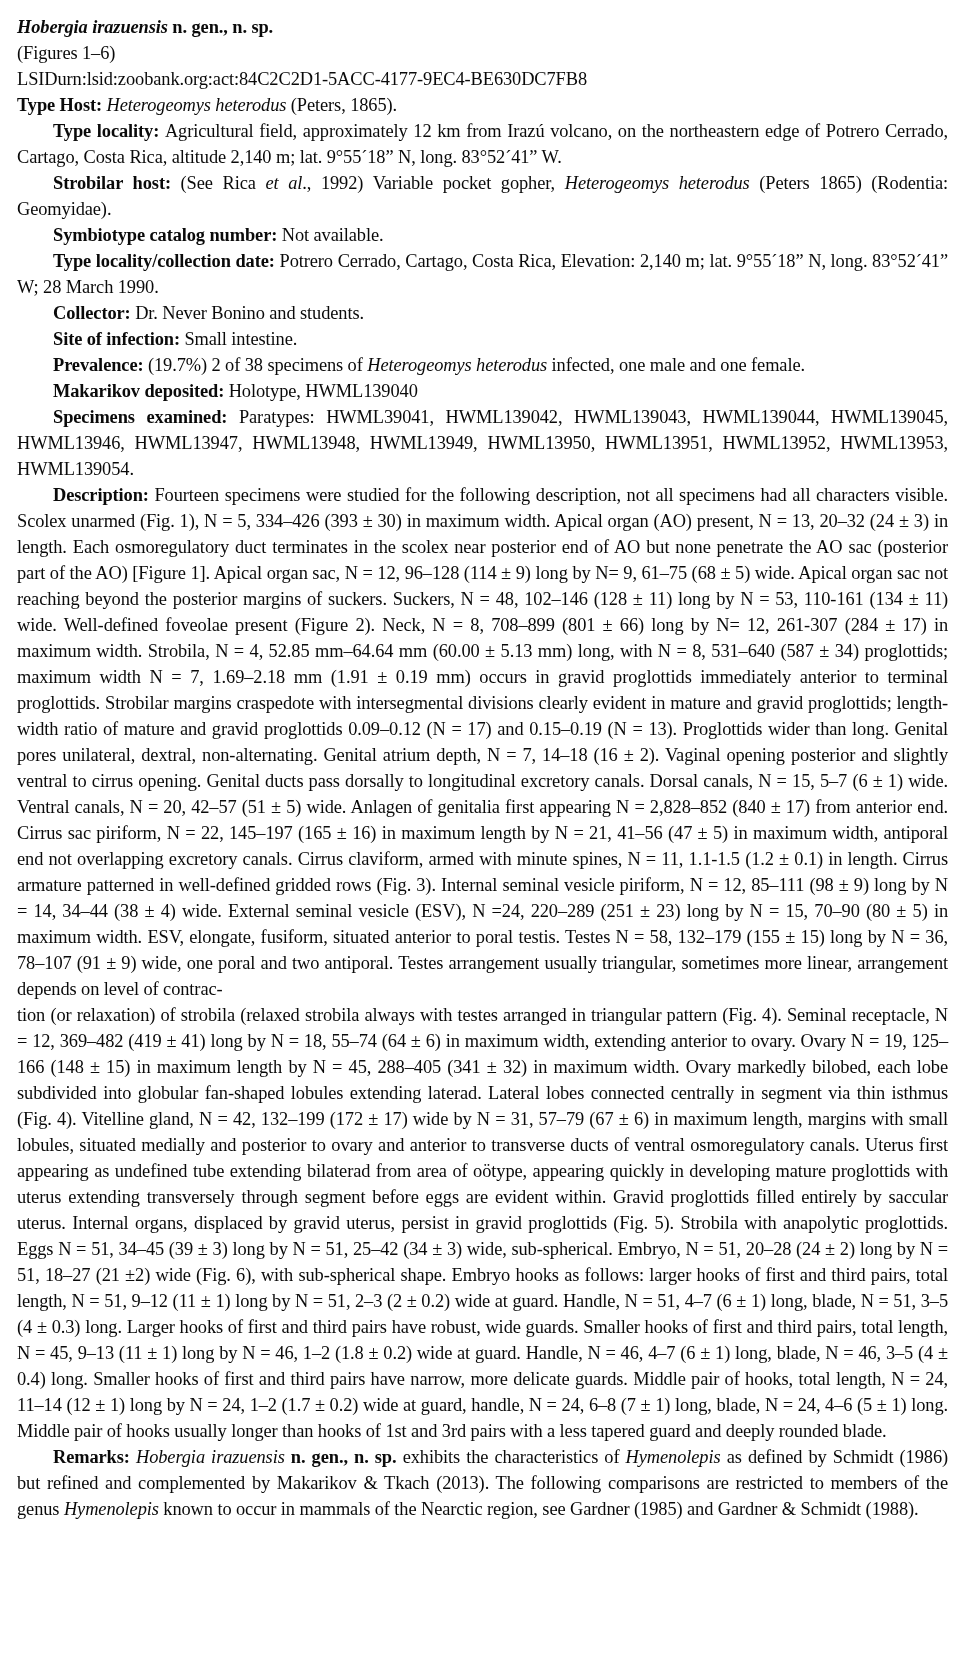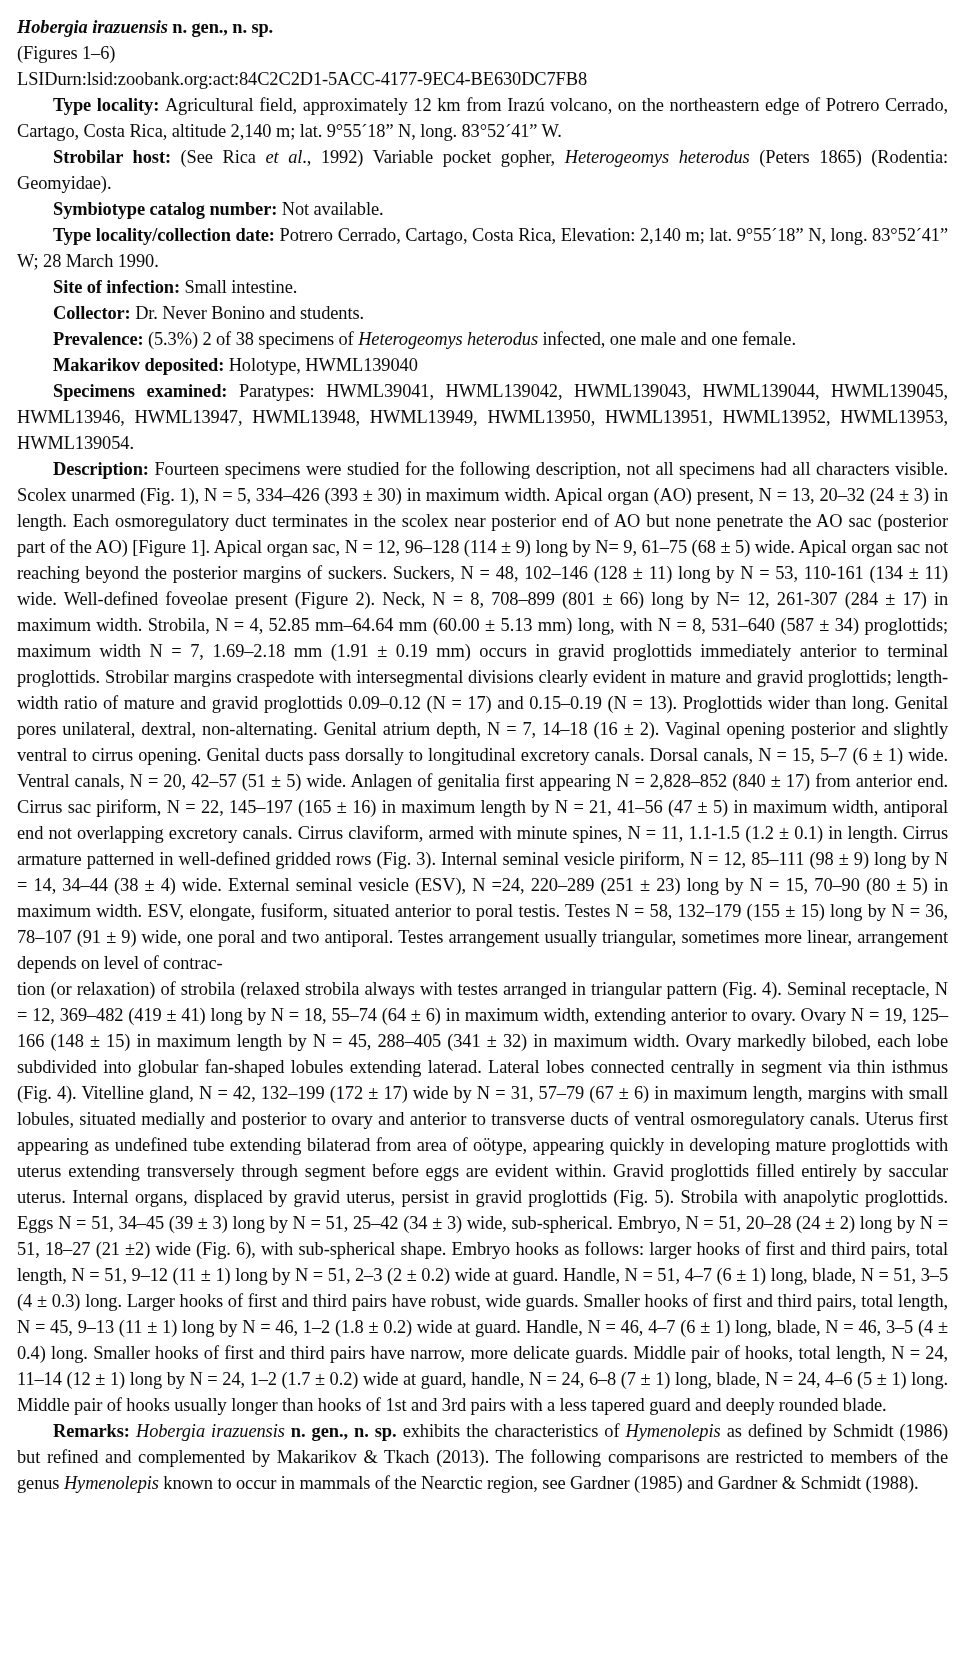--- a/index.html
+++ b/index.html
@@ -35,26 +35,27 @@
   .i { font-style: italic; }
 </style>
 </head>
 <body>
 
 <div class="page">
   <div>
       <p class="para align-left"><span class="b i">Hobergia irazuensis</span><span class="b"> n. gen., n. sp.</span></p>
       <p class="para align-left"><span>(Figures 1–6)</span></p>
       <p class="para align-left"><span>LSIDurn:lsid:zoobank.org:act:84C2C2D1-5ACC-4177-9EC4-BE630DC7FB8</span></p>
+      <p class="para gap-md"><span class="b">Type Host: </span><span class="i">Heterogeomys heterodus</span><span> (Peters, 1865).</span></p>
       <p class="para indent"><span class="b">Type locality: </span><span>Agricultural field, approximately 12 km from Irazú volcano, on the northeastern edge of Potrero Cerrado, Cartago, Costa Rica, altitude 2,140 m; lat. 9°55´18” N, long. 83°52´41” W.</span></p>
       <p class="para indent"><span class="b">Strobilar host: </span><span>(See Rica </span><span class="i">et al</span><span>., 1992) Variable pocket gopher, </span><span class="i">Heterogeomys heterodus</span><span> (Peters 1865) (Rodentia: Geomyidae).</span></p>
       <p class="para indent"><span class="b">Symbiotype catalog number: </span><span>Not available.</span></p>
       <p class="para indent"><span class="b">Type locality/collection date: </span><span>Potrero Cerrado, Cartago, Costa Rica, Elevation: 2,140 m; lat. 9°55´18” N, long. 83°52´41” W; 28 March 1990.</span></p>
+      <p class="para indent"><span class="b">Collector: </span><span>Dr. Never Bonino and students.</span></p>
       <p class="para indent"><span class="b">Site of infection: </span><span>Small intestine.</span></p>
-      <p class="para indent"><span class="b">Collector: </span><span>Dr. Never Bonino and students.</span></p>
-      <p class="para indent"><span class="b">Prevalence: </span><span>(5.3%) 2 of 38 specimens of </span><span class="i">Heterogeomys heterodus</span><span> infected, one male and one female.</span></p>
+      <p class="para indent"><span class="b">Prevalence: </span><span>(19.7%) 2 of 38 specimens of </span><span class="i">Heterogeomys heterodus</span><span> infected, one male and one female.</span></p>
       <p class="para indent"><span class="b">Makarikov deposited: </span><span>Holotype, HWML139040</span></p>
       <p class="para indent"><span class="b">Specimens examined: </span><span>Paratypes: HWML39041, HWML139042, HWML139043, HWML139044, HWML139045, HWML13946, HWML13947, HWML13948, HWML13949, HWML13950, HWML13951, HWML13952, HWML13953, HWML139054.</span></p>
       <p class="para indent gap-lg"><span class="b">Description: </span><span>Fourteen specimens were studied for the following description, not all specimens had all characters visible. Scolex unarmed (Fig. 1), N = 5, 334–426 (393 ± 30) in maximum width. Apical organ (AO) present, N = 13, 20–32 (24 ± 3) in length. Each osmoregulatory duct terminates in the scolex near posterior end of AO but none penetrate the AO sac (posterior part of the AO) [Figure 1]. Apical organ sac, N = 12, 96–128 (114 ± 9) long by N= 9, 61–75 (68 ± 5) wide. Apical organ sac not reaching beyond the posterior margins of suckers. Suckers, N = 48, 102–146 (128 ± 11) long by N = 53, 110-161 (134 ± 11) wide. Well-defined foveolae present (Figure 2). Neck, N = 8, 708–899 (801 ± 66) long by N= 12, 261-307 (284 ± 17) in maximum width. Strobila, N = 4, 52.85 mm–64.64 mm (60.00 ± 5.13 mm) long, with N = 8, 531–640 (587 ± 34) proglottids; maximum width N = 7, 1.69–2.18 mm (1.91 ± 0.19 mm) occurs in gravid proglottids immediately anterior to terminal proglottids. Strobilar margins craspedote with intersegmental divisions clearly evident in mature and gravid proglottids; length-width ratio of mature and gravid proglottids 0.09–0.12 (N = 17) and 0.15–0.19 (N = 13). Proglottids wider than long. Genital pores unilateral, dextral, non-alternating. Genital atrium depth, N = 7, 14–18 (16 ± 2). Vaginal opening posterior and slightly ventral to cirrus opening. Genital ducts pass dorsally to longitudinal excretory canals. Dorsal canals, N = 15, 5–7 (6 ± 1) wide. Ventral canals, N = 20, 42–57 (51 ± 5) wide. Anlagen of genitalia first appearing N = 2,828–852 (840 ± 17) from anterior end. Cirrus sac piriform, N = 22, 145–197 (165 ± 16) in maximum length by N = 21, 41–56 (47 ± 5) in maximum width, antiporal end not overlapping excretory canals. Cirrus claviform, armed with minute spines, N = 11, 1.1-1.5 (1.2 ± 0.1) in length. Cirrus armature patterned in well-defined gridded rows (Fig. 3). Internal seminal vesicle piriform, N = 12, 85–111 (98 ± 9) long by N = 14, 34–44 (38 ± 4) wide. External seminal vesicle (ESV), N =24, 220–289 (251 ± 23) long by N = 15, 70–90 (80 ± 5) in maximum width. ESV, elongate, fusiform, situated anterior to poral testis. Testes N = 58, 132–179 (155 ± 15) long by N = 36, 78–107 (91 ± 9) wide, one poral and two antiporal. Testes arrangement usually triangular, sometimes more linear, arrangement depends on level of contrac-</span></p>
       <p class="para gap-sm"><span>tion (or relaxation) of strobila (relaxed strobila always with testes arranged in triangular pattern (Fig. 4). Seminal receptacle, N = 12, 369–482 (419 ± 41) long by N = 18, 55–74 (64 ± 6) in maximum width, extending anterior to ovary. Ovary N = 19, 125–166 (148 ± 15) in maximum length by N = 45, 288–405 (341 ± 32) in maximum width. Ovary markedly bilobed, each lobe subdivided into globular fan-shaped lobules extending laterad. Lateral lobes connected centrally in segment via thin isthmus (Fig. 4). Vitelline gland, N = 42, 132–199 (172 ± 17) wide by N = 31, 57–79 (67 ± 6) in maximum length, margins with small lobules, situated medially and posterior to ovary and anterior to transverse ducts of ventral osmoregulatory canals. Uterus first appearing as undefined tube extending bilaterad from area of oötype, appearing quickly in developing mature proglottids with uterus extending transversely through segment before eggs are evident within. Gravid proglottids filled entirely by saccular uterus. Internal organs, displaced by gravid uterus, persist in gravid proglottids (Fig. 5). Strobila with anapolytic proglottids. Eggs N = 51, 34–45 (39 ± 3) long by N = 51, 25–42 (34 ± 3) wide, sub-spherical. Embryo, N = 51, 20–28 (24 ± 2) long by N = 51, 18–27 (21 ±2) wide (Fig. 6), with sub-spherical shape. Embryo hooks as follows: larger hooks of first and third pairs, total length, N = 51, 9–12 (11 ± 1) long by N = 51, 2–3 (2 ± 0.2) wide at guard. Handle, N = 51, 4–7 (6 ± 1) long, blade, N = 51, 3–5 (4 ± 0.3) long. Larger hooks of first and third pairs have robust, wide guards. Smaller hooks of first and third pairs, total length, N = 45, 9–13 (11 ± 1) long by N = 46, 1–2 (1.8 ± 0.2) wide at guard. Handle, N = 46, 4–7 (6 ± 1) long, blade, N = 46, 3–5 (4 ± 0.4) long. Smaller hooks of first and third pairs have narrow, more delicate guards. Middle pair of hooks, total length, N = 24, 11–14 (12 ± 1) long by N = 24, 1–2 (1.7 ± 0.2) wide at guard, handle, N = 24, 6–8 (7 ± 1) long, blade, N = 24, 4–6 (5 ± 1) long. Middle pair of hooks usually longer than hooks of 1st and 3rd pairs with a less tapered guard and deeply rounded blade.</span></p>
       <p class="para indent"><span class="b">Remarks: </span><span class="i">Hobergia irazuensis</span><span> </span><span class="b">n. gen., n. sp.</span><span> exhibits the characteristics of </span><span class="i">Hymenolepis</span><span> as defined by Schmidt (1986) but refined and complemented by Makarikov &amp; Tkach (2013). The following comparisons are restricted to members of the genus </span><span class="i">Hymenolepis</span><span> known to occur in mammals of the Nearctic region, see Gardner (1985) and Gardner &amp; Schmidt (1988).</span></p>
     </div>
 </div>
 
 </body></html>

